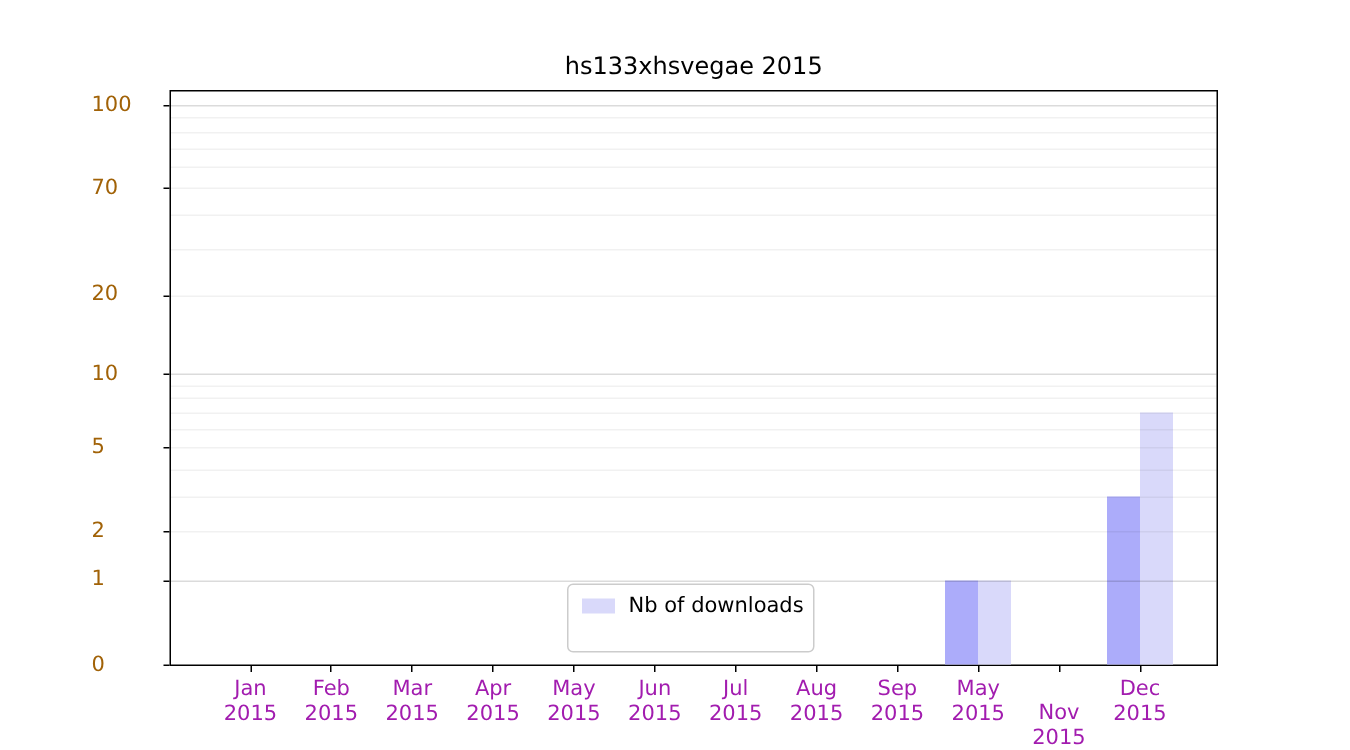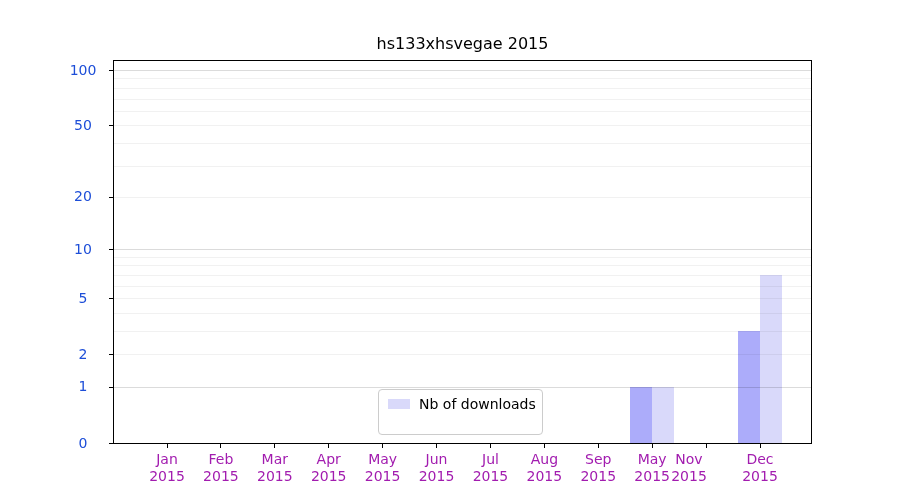--- a/index.html
+++ b/index.html
@@ -24,21 +24,21 @@
     width: 697px; height: 382px;
     border: 1px solid #000000;
     background: #ffffff;
   }
   .bar { position: absolute; }
   .gridline { position: absolute; left: 0; width: 697px; height: 1px; }
   .y-tick { position: absolute; left: -5px; width: 4px; height: 1px; background: #000000; }
   .x-tick { position: absolute; top: 383px; width: 1px; height: 4px; background: #000000; }
   .y-tick-label {
     position: absolute; left: -53px; width: 44px;
-    text-align: center; font-size: 14px; color: #1d4ed8; line-height: 17px;
+    text-align: left; font-size: 14px; color: #a16207; line-height: 17px;
   }
   .x-tick-label {
     position: absolute; width: 70px; top: 390px;
     text-align: center; font-size: 14px; color: #a21caf; line-height: 17px;
   }
   .legend {
     position: absolute;
     left: 264px; top: 328px;
     width: 165px; height: 46px;
     background: rgba(255,255,255,0.9);
@@ -101,21 +101,21 @@
       <div class="y-tick-label" style="top: 317.49px;">1</div>
       <div class="y-tick" style="top: 293px;"></div>
       <div class="y-tick-label" style="top: 284.726px;">2</div>
       <div class="y-tick" style="top: 237px;"></div>
       <div class="y-tick-label" style="top: 228.716px;">5</div>
       <div class="y-tick" style="top: 188px;"></div>
       <div class="y-tick-label" style="top: 179.736px;">10</div>
       <div class="y-tick" style="top: 136px;"></div>
       <div class="y-tick-label" style="top: 127.485px;">20</div>
       <div class="y-tick" style="top: 64px;"></div>
-      <div class="y-tick-label" style="top: 55.786px;">50</div>
+      <div class="y-tick-label" style="top: 55.786px;">70</div>
       <div class="y-tick" style="top: 9px;"></div>
       <div class="y-tick-label" style="top: 0.571841px;">100</div>
       <div class="x-tick" style="left: 52.5px;"></div>
       <div class="x-tick-label" style="left: 18px;">
         <div>Jan</div>
         <div>2015</div>
       </div>
       <div class="x-tick" style="left: 106.409px;"></div>
       <div class="x-tick-label" style="left: 71.9091px;">
         <div>Feb</div>
@@ -155,21 +155,21 @@
       <div class="x-tick-label" style="left: 449.273px;">
         <div>Sep</div>
         <div>2015</div>
       </div>
       <div class="x-tick" style="left: 537.682px;"></div>
       <div class="x-tick-label" style="left: 503.182px;">
         <div>May</div>
         <div>2015</div>
       </div>
       <div class="x-tick" style="left: 591.591px;"></div>
-      <div class="x-tick-label" style="left: 540px;">
+      <div class="x-tick-label" style="left: 557px; margin-top: 16px;">
         <div>Nov</div>
         <div>2015</div>
       </div>
       <div class="x-tick" style="left: 645.5px;"></div>
       <div class="x-tick-label" style="left: 611px;">
         <div>Dec</div>
         <div>2015</div>
       </div>
     </div>
 </div>

